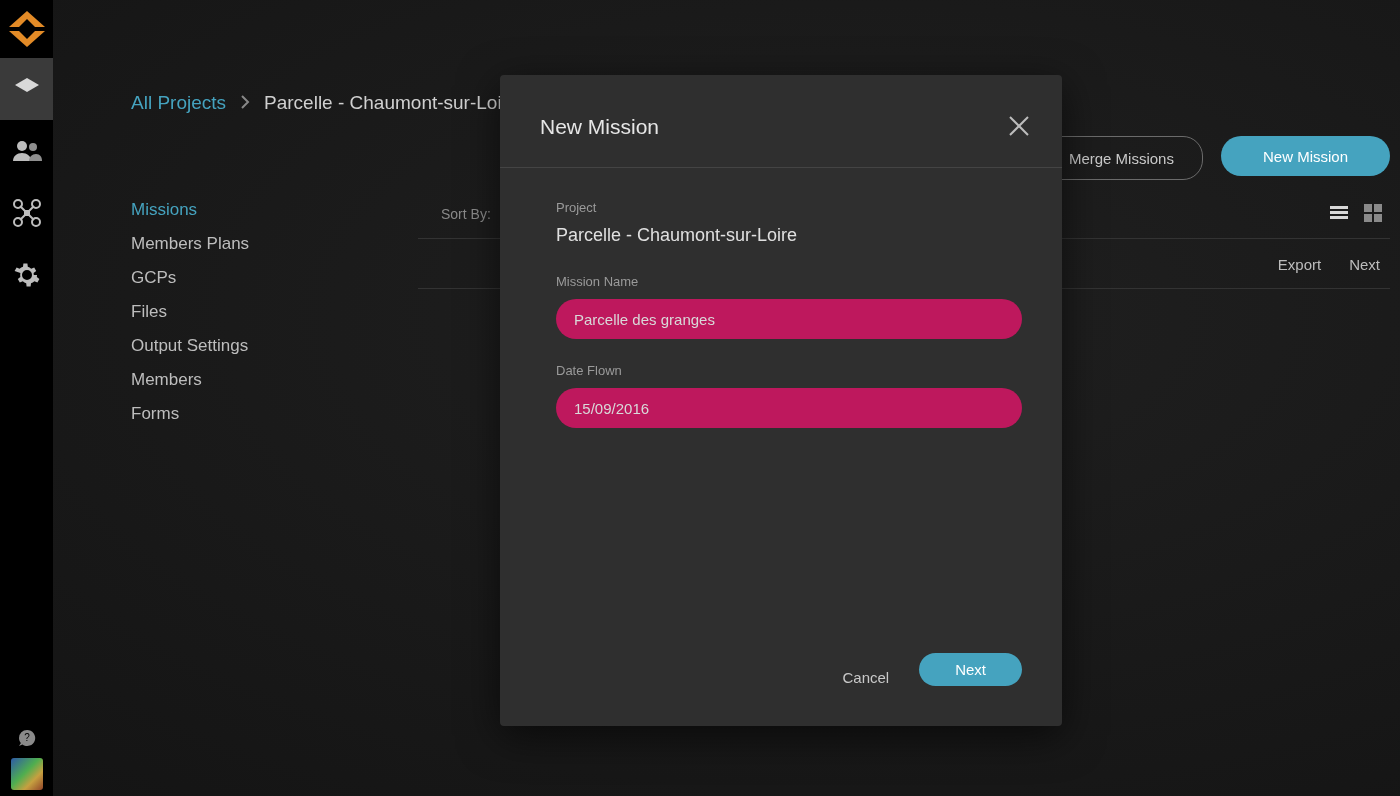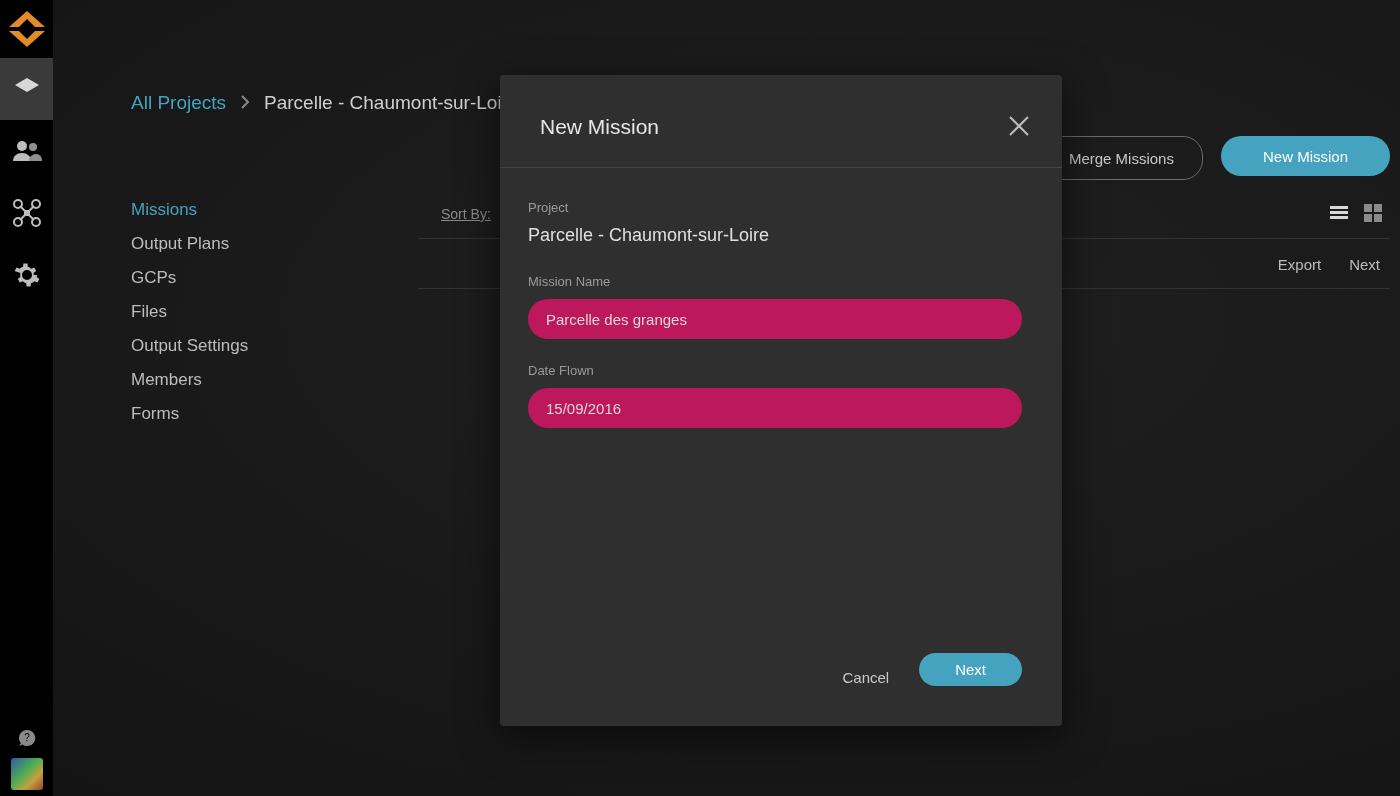--- a/index.html
+++ b/index.html
@@ -28,37 +28,37 @@
   .breadcrumb .current { color:#d0d0d0; }
 
   .action-buttons { position:absolute; right:10px; top:136px; display:flex; gap:18px; }
   .btn-outline { height:44px; padding:0 28px; border:1px solid #6b6b6b; border-radius:20px; background:transparent; color:#c9c9c9; font-size:15px; display:flex; align-items:center; cursor:pointer; }
   .btn-primary { height:40px; padding:0 42px; border:none; border-radius:20px; background:#45a3bf; color:#fff; font-size:15px; display:flex; align-items:center; cursor:pointer; }
 
   .side-nav { position:absolute; left:78px; top:200px; display:flex; flex-direction:column; gap:14px; font-size:17px; }
   .side-nav .item { color:#bdbdbd; cursor:pointer; }
   .side-nav .item.active { color:#45a3bf; }
 
-  .sortby { position:absolute; left:388px; top:206px; font-size:14px; color:#8a8a8a;text-decoration:underline; }
+  .sortby { position:absolute; left:388px; top:206px; font-size:14px; color:#8a8a8a; }
   .view-toggles { position:absolute; right:16px; top:202px; display:flex; gap:12px; }
   .view-toggles .vt { width:22px; height:22px; cursor:pointer; display:flex; align-items:center; justify-content:center; }
 
   .hr1 { position:absolute; left:365px; right:10px; top:238px; height:1px; background:#333; }
   .hr2 { position:absolute; left:365px; right:10px; top:288px; height:1px; background:#333; }
   .row-actions { position:absolute; right:20px; top:256px; display:flex; gap:28px; font-size:15px; color:#bdbdbd; }
   .row-actions span { cursor:pointer; }
 
   
   .modal-backdrop { position:absolute; inset:0; background:rgba(0,0,0,0.0); }
   .modal { position:absolute; left:447px; top:75px; width:562px; height:651px; background:#2f2f2f; border-radius:4px; box-shadow: 0 10px 40px rgba(0,0,0,0.6); }
   .modal-head { padding:40px 40px 28px 40px; }
   .modal-title { font-size:21px; color:#e6e6e6; font-weight:500; }
   .modal-sep { height:1px; background:#444; margin:0; }
   .modal-close { position:absolute; right:32px; top:40px; cursor:pointer; }
-  .modal-body { padding:32px 40px 0 28px; }
+  .modal-body { padding:32px 40px 0 56px; }
   .field-label { font-size:13px; color:#9a9a9a; margin-bottom:10px; }
   .field-static { font-size:18px; color:#e0e0e0; margin-bottom:28px; }
   .field-input { width:100%; height:40px; border-radius:20px; border:none; background:#be185d; color:#d9d9d9; font-size:15px; padding:0 18px; outline:none; margin-bottom:24px; }
   .modal-foot { position:absolute; right:40px; bottom:40px; display:flex; align-items:flex-end; gap:30px; }
   .btn-text { background:transparent; border:none; color:#c9c9c9; font-size:15px; cursor:pointer; }
   .btn-next { height:33px; padding:0 36px; border:none; border-radius:20px; background:#45a3bf; color:#fff; font-size:15px; cursor:pointer; }
 </style>
 </head>
 <body>
 
@@ -125,21 +125,21 @@
     <span class="current">Parcelle - Chaumont-sur-Loire</span>
   </div>
 
   <div class="action-buttons">
     <button class="btn-outline">Merge Missions</button>
     <button class="btn-primary">New Mission</button>
   </div>
 
   <div class="side-nav">
     <div class="item active">Missions</div>
-    <div class="item">Output Plans</div>
+    <div class="item">Members Plans</div>
     <div class="item">GCPs</div>
     <div class="item">Files</div>
     <div class="item">Output Settings</div>
     <div class="item">Members</div>
     <div class="item">Forms</div>
   </div>
 
   <div class="sortby">Sort By:</div>
 
   <div class="view-toggles">

